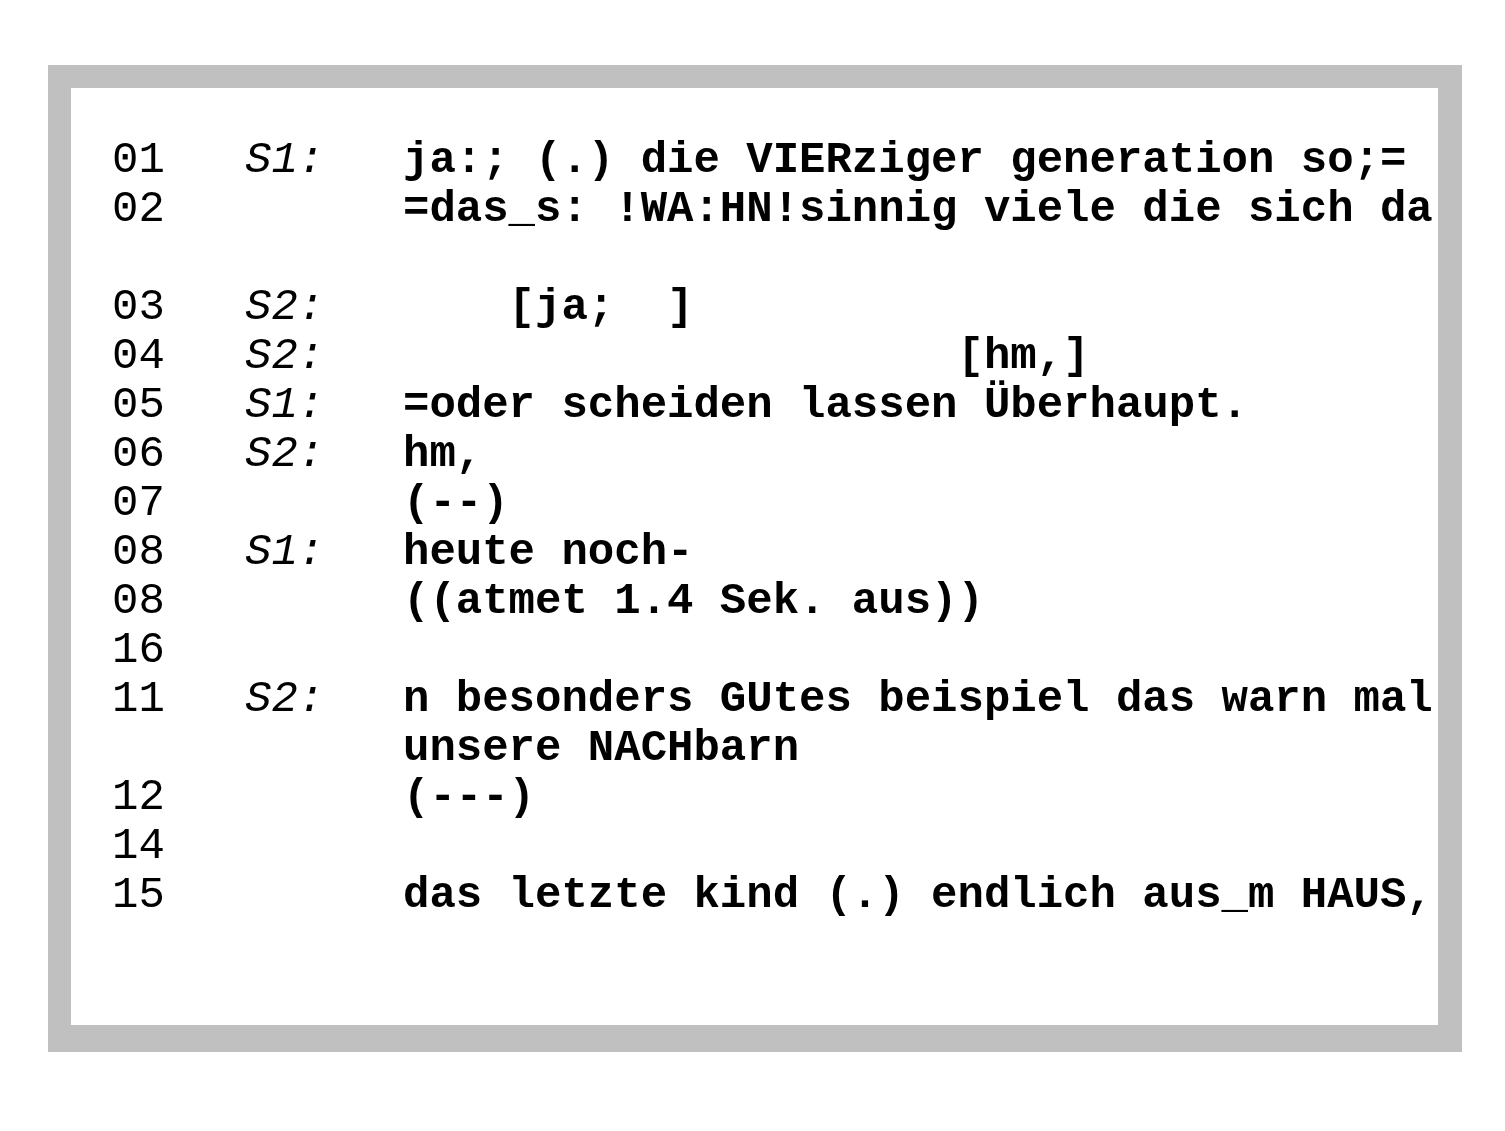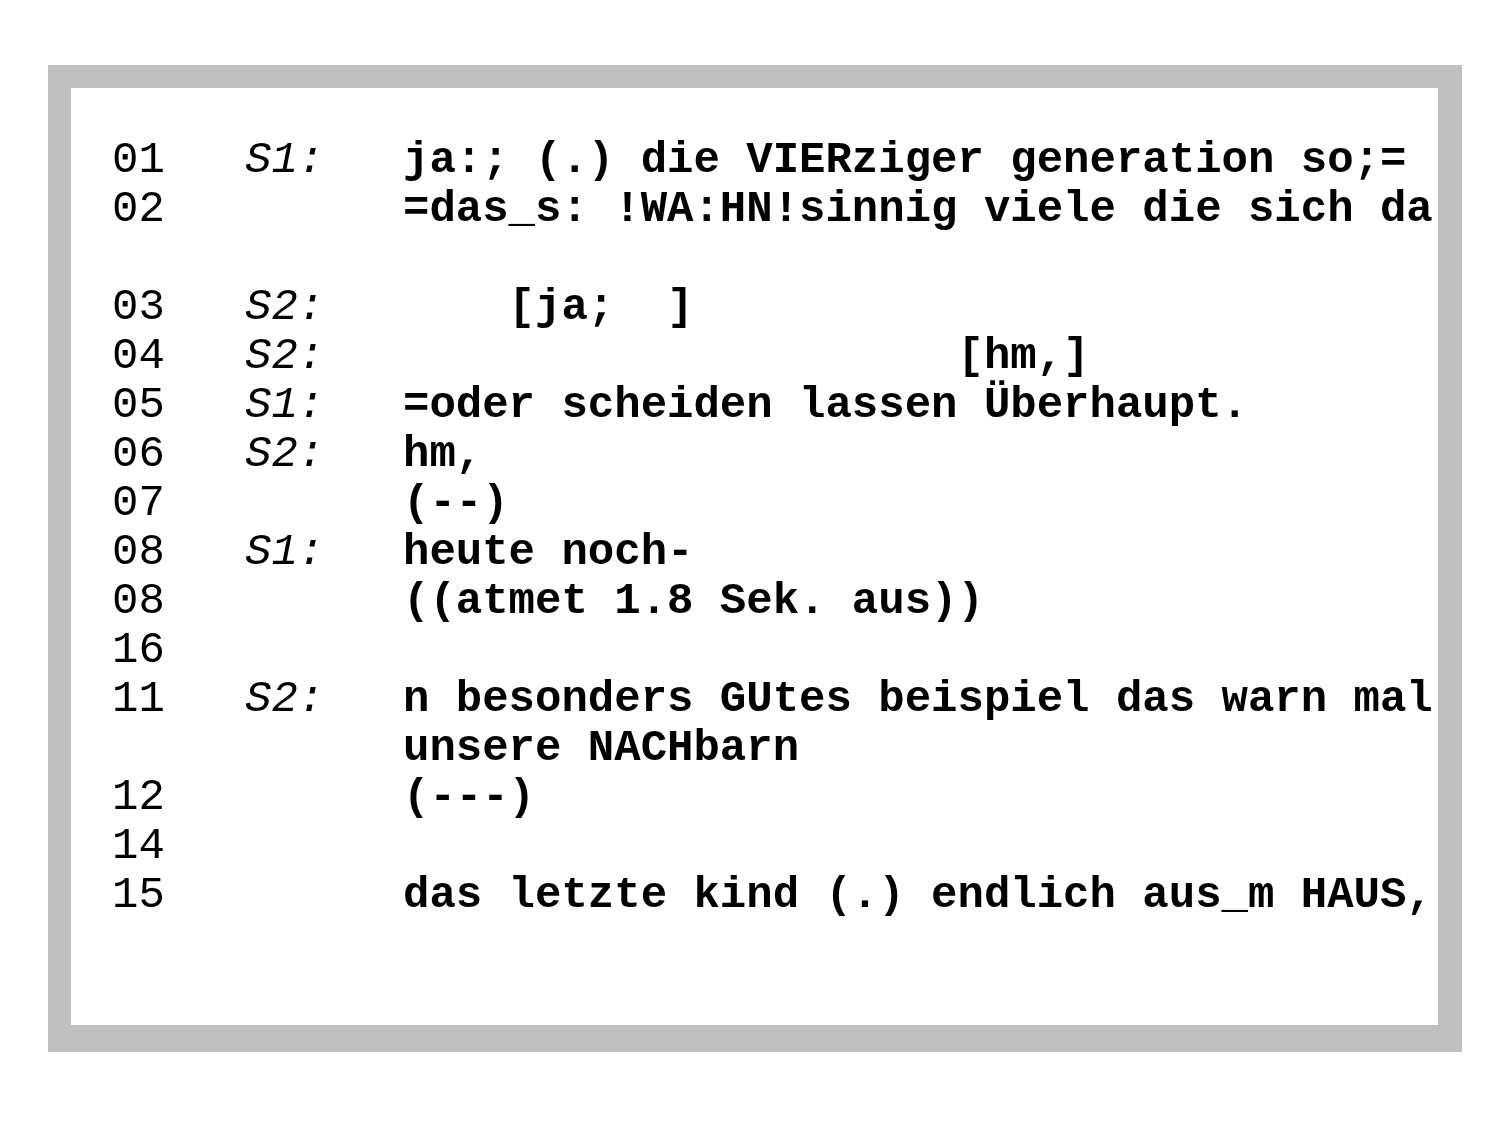--- a/index.html
+++ b/index.html
@@ -113,21 +113,21 @@
 
     <div class="row">
       <span class="num">08</span>
       <span class="spk">S1:</span>
       <span class="txt">heute noch-</span>
     </div>
 
     <div class="row">
       <span class="num">08</span>
       <span class="spk"></span>
-      <span class="txt">((atmet 1.8 Sek. aus))</span>
+      <span class="txt">((atmet 1.4 Sek. aus))</span>
     </div>
 
     <div class="row">
       <span class="num">16</span>
       <span class="spk"></span>
     </div>
 
     <div class="row">
       <span class="num">11</span>
       <span class="spk">S2:</span>

